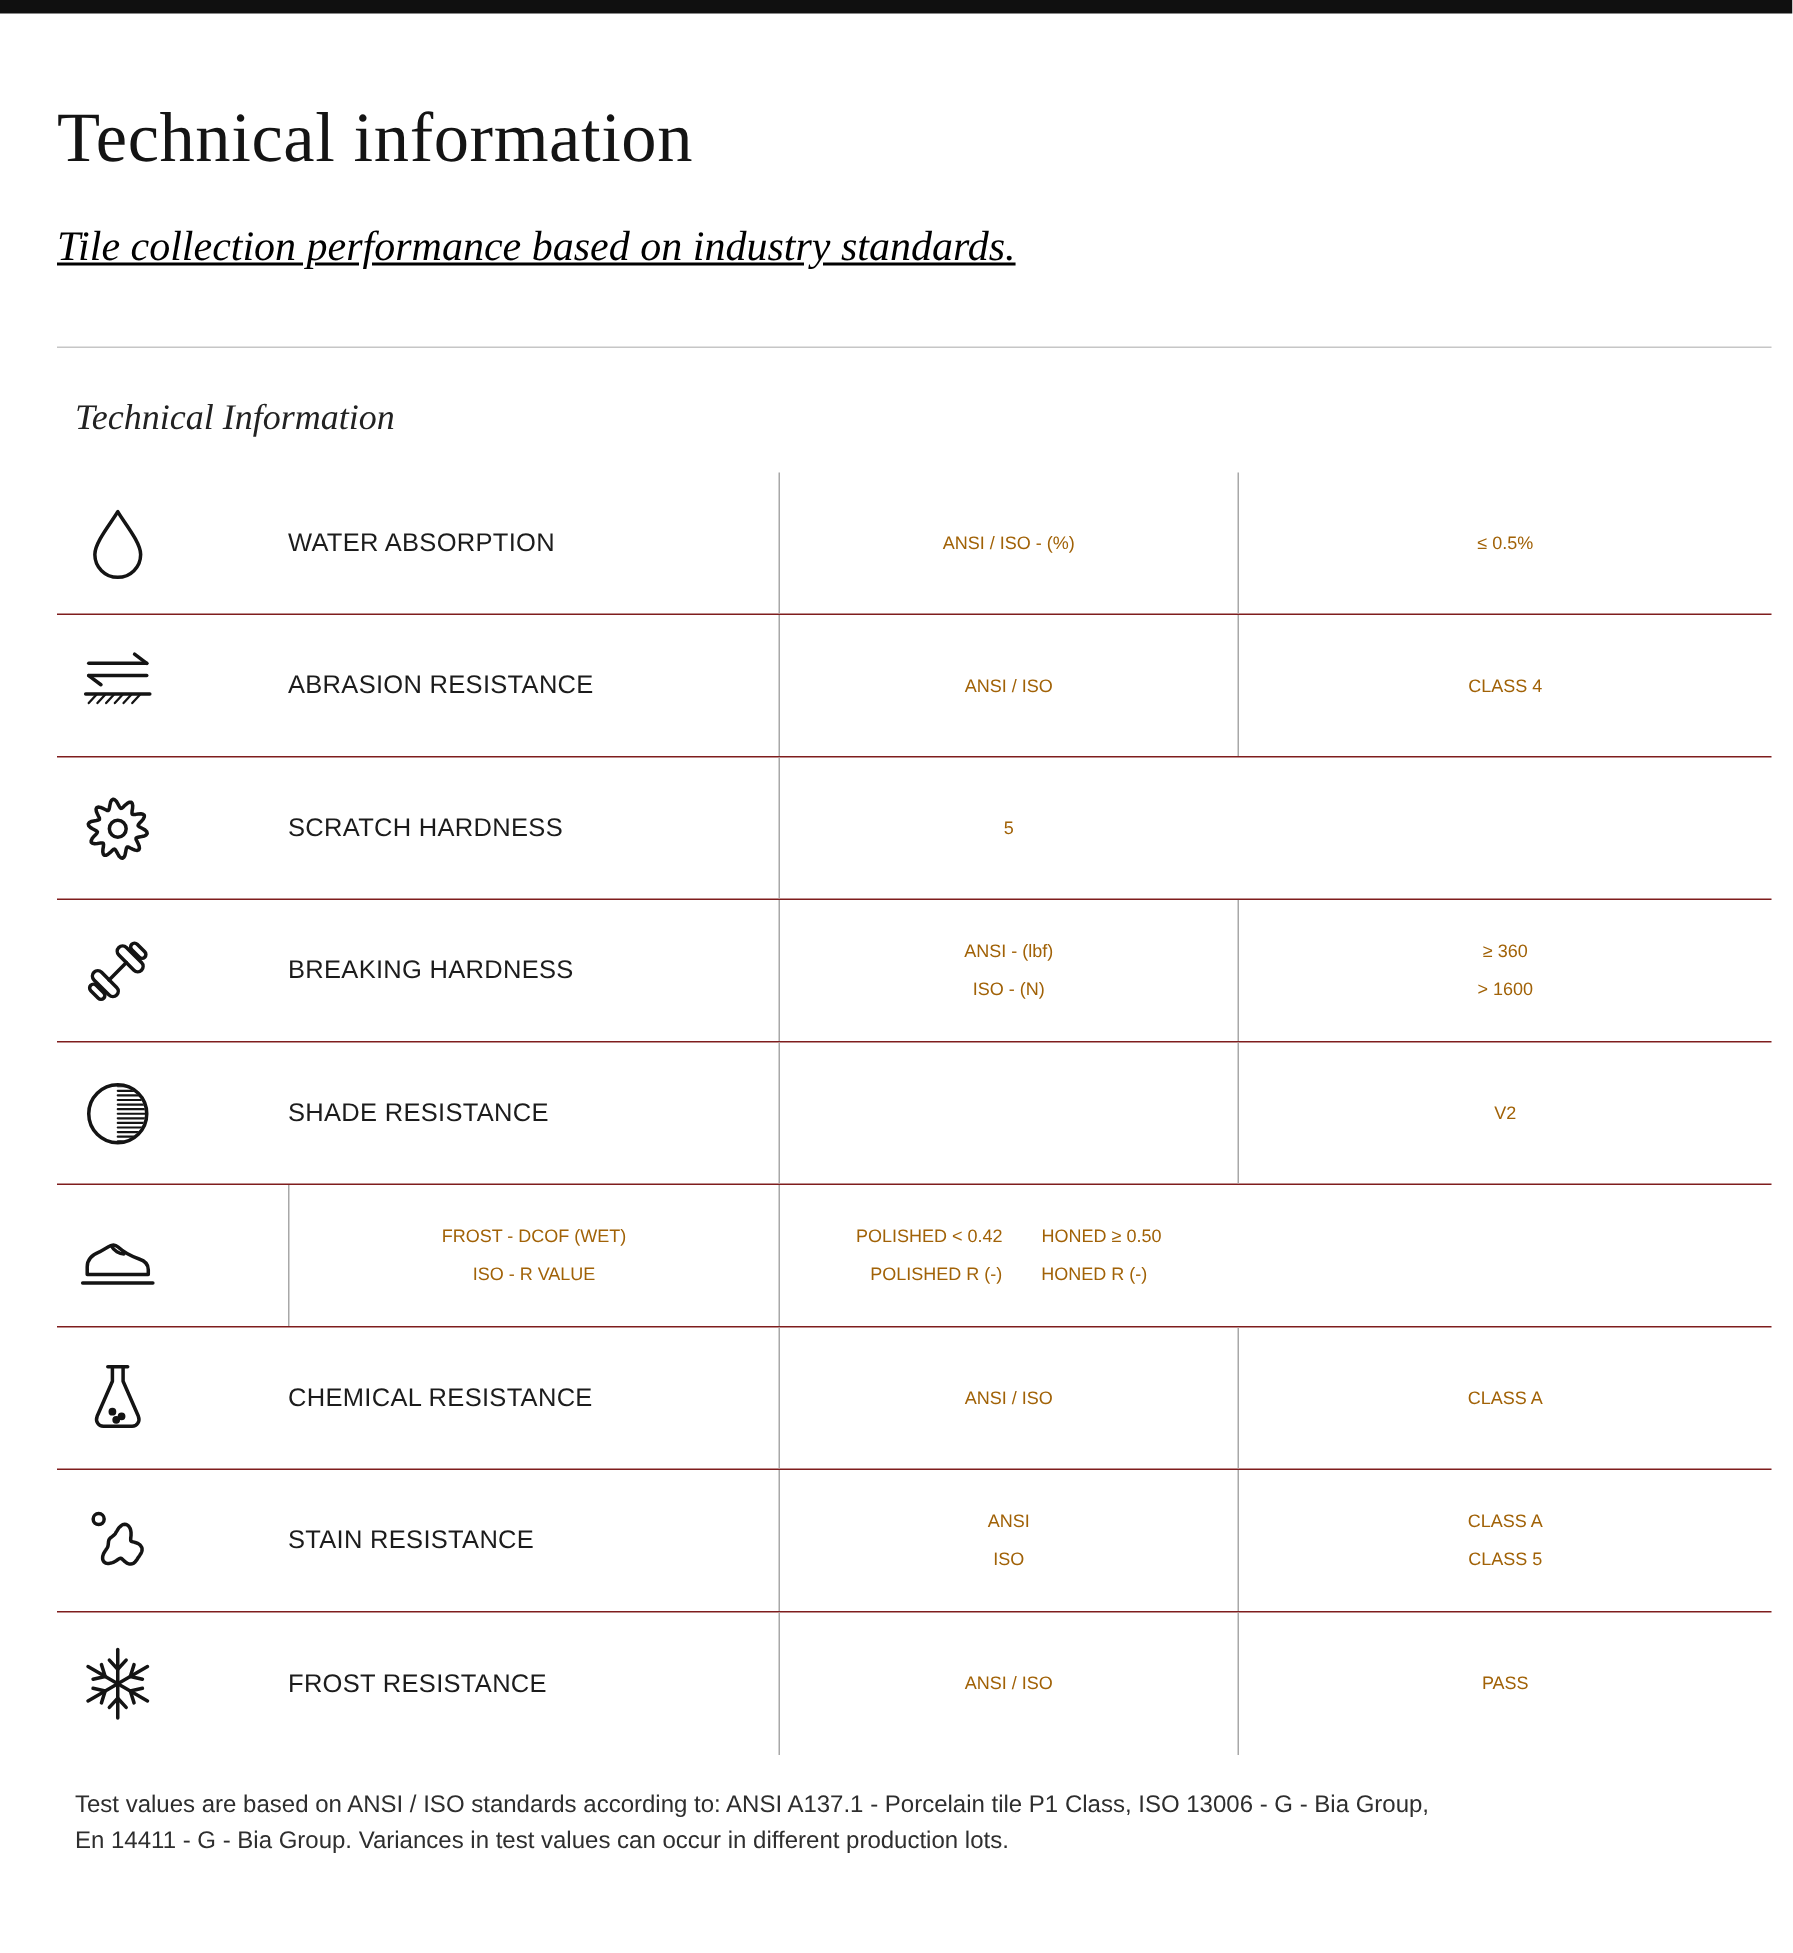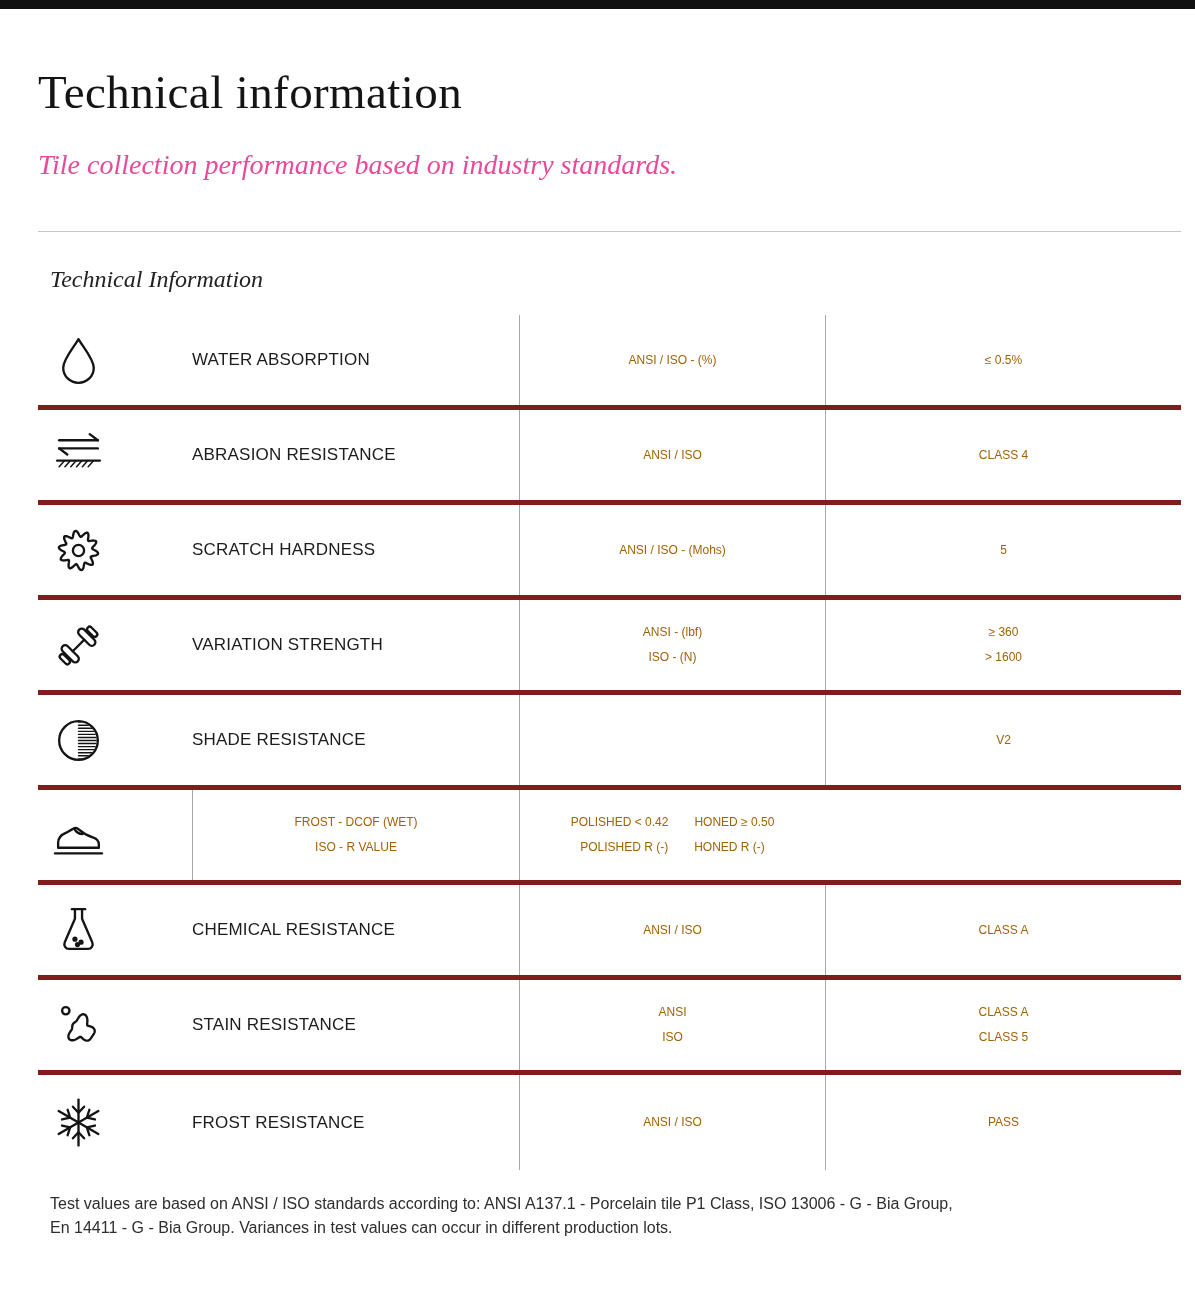--- a/index.html
+++ b/index.html
@@ -12,36 +12,36 @@
   .topbar { height: 9px; background: #101010; width: 100%; }
   .container { padding: 56px 14px 0 38px; }
 
   .page-title {
     font-family: "Liberation Serif", serif;
     font-weight: 400; font-size: 47px; letter-spacing: 0.4px; color: #141414;
   }
   .subtitle {
     font-family: "Liberation Serif", serif;
     font-style: italic; font-weight: 400; font-size: 28px;
-    margin-top: 30px; color: #ec4899;
+    margin-top: 30px; color: #000000; text-decoration: underline;
   }
   .divider { border: none; border-top: 1px solid #c6c6c6; margin-top: 50px; }
   .section-heading {
     font-family: "Liberation Serif", serif;
     font-style: italic; font-weight: 400; font-size: 24px;
     margin: 34px 0 0 12px; color: #222;
   }
 
   .spec-table { margin-top: 22px; }
   .spec-row {
     display: grid;
     grid-template-columns: 154px 327px 306px 1fr;
     min-height: 95px;
     align-items: stretch;
-    border-bottom: 5px solid #7f1d1d;
+    border-bottom: 1px solid #7f1d1d;
   }
   .spec-row:last-child { border-bottom: none; }
   .cell { display: flex; flex-direction: column; justify-content: center; }
   .icon-cell { flex-direction: row; align-items: center; justify-content: flex-start; padding-left: 12px; }
   .label-cell { font-size: 17px; letter-spacing: 0.2px; color: #1c1c1c; }
   .standard-cell, .value-cell {
     text-align: center; font-size: 12px; line-height: 25px; color: #a16207;
     border-left: 1px solid #a8a8a8;
   }
   .value-line { white-space: nowrap; }
@@ -102,40 +102,37 @@
         </div>
       </div>
       <div class="spec-row">
         <div class="cell icon-cell">
           <svg width="57" height="57" viewBox="0 0 56 56" fill="none" stroke="#141414" stroke-width="2.3" stroke-linecap="round" stroke-linejoin="round">
             <path d="M44.5 28.0 L 46.0 28.9 L 47.0 30.0 L 47.3 31.1 L 46.7 32.0 L 45.4 32.7 L 43.7 33.1 L 42.0 33.4 L 40.7 33.7 L 40.0 34.1 L 40.0 35.0 L 40.6 36.2 L 41.3 37.7 L 42.0 39.3 L 42.2 40.8 L 41.8 41.8 L 40.8 42.2 L 39.3 42.0 L 37.7 41.3 L 36.2 40.6 L 35.0 40.0 L 34.1 40.0 L 33.7 40.7 L 33.4 42.0 L 33.1 43.7 L 32.7 45.4 L 32.0 46.7 L 31.1 47.3 L 30.0 47.0 L 28.9 46.0 L 28.0 44.5 L 27.2 43.0 L 26.5 41.8 L 25.9 41.3 L 25.1 41.6 L 24.1 42.5 L 22.9 43.7 L 21.5 44.8 L 20.2 45.4 L 19.1 45.4 L 18.5 44.5 L 18.2 43.1 L 18.3 41.3 L 18.6 39.7 L 18.7 38.3 L 18.5 37.5 L 17.7 37.3 L 16.3 37.4 L 14.7 37.7 L 12.9 37.8 L 11.5 37.5 L 10.6 36.9 L 10.6 35.8 L 11.2 34.5 L 12.3 33.1 L 13.5 31.9 L 14.4 30.9 L 14.7 30.1 L 14.2 29.5 L 13.0 28.8 L 11.5 28.0 L 10.0 27.1 L 9.0 26.0 L 8.7 24.9 L 9.3 24.0 L 10.6 23.3 L 12.3 22.9 L 14.0 22.6 L 15.3 22.3 L 16.0 21.9 L 16.0 21.0 L 15.4 19.8 L 14.7 18.3 L 14.0 16.7 L 13.8 15.2 L 14.2 14.2 L 15.2 13.8 L 16.7 14.0 L 18.3 14.7 L 19.8 15.4 L 21.0 16.0 L 21.9 16.0 L 22.3 15.3 L 22.6 14.0 L 22.9 12.3 L 23.3 10.6 L 24.0 9.3 L 24.9 8.7 L 26.0 9.0 L 27.1 10.0 L 28.0 11.5 L 28.8 13.0 L 29.5 14.2 L 30.1 14.7 L 30.9 14.4 L 31.9 13.5 L 33.1 12.3 L 34.5 11.2 L 35.8 10.6 L 36.9 10.6 L 37.5 11.5 L 37.8 12.9 L 37.7 14.7 L 37.4 16.3 L 37.3 17.7 L 37.5 18.5 L 38.3 18.7 L 39.7 18.6 L 41.3 18.3 L 43.1 18.2 L 44.5 18.5 L 45.4 19.1 L 45.4 20.2 L 44.8 21.5 L 43.7 22.9 L 42.5 24.1 L 41.6 25.1 L 41.3 25.9 L 41.8 26.5 L 43.0 27.2 L 44.5 28.0 Z"></path>
             <circle cx="28" cy="28" r="5.5"></circle>
           </svg>
         </div>
         <div class="cell label-cell">SCRATCH HARDNESS</div>
-        <div class="cell standard-cell">
-          <div>ANSI / ISO - (Mohs)</div>
-        </div>
         <div class="cell value-cell">
           <div class="value-line"><span class="value-seg">5</span></div>
         </div>
       </div>
       <div class="spec-row">
         <div class="cell icon-cell">
           <svg width="57" height="57" viewBox="0 0 56 56" fill="none" stroke="#141414" stroke-width="2.3" stroke-linecap="round" stroke-linejoin="round">
             <g transform="rotate(-45 28 28)">
               <line x1="20" y1="28" x2="36" y2="28"></line>
               <rect x="13" y="17.5" width="7" height="21" rx="3.5"></rect>
               <rect x="6.5" y="22" width="5" height="12" rx="2.5"></rect>
               <rect x="36" y="17.5" width="7" height="21" rx="3.5"></rect>
               <rect x="44.5" y="22" width="5" height="12" rx="2.5"></rect>
             </g>
           </svg>
         </div>
-        <div class="cell label-cell">VARIATION STRENGTH</div>
+        <div class="cell label-cell">BREAKING HARDNESS</div>
         <div class="cell standard-cell">
           <div>ANSI - (lbf)</div>
           <div>ISO - (N)</div>
         </div>
         <div class="cell value-cell">
           <div class="value-line"><span class="value-seg">≥ 360</span></div>
           <div class="value-line"><span class="value-seg">&gt; 1600</span></div>
         </div>
       </div>
       <div class="spec-row">

